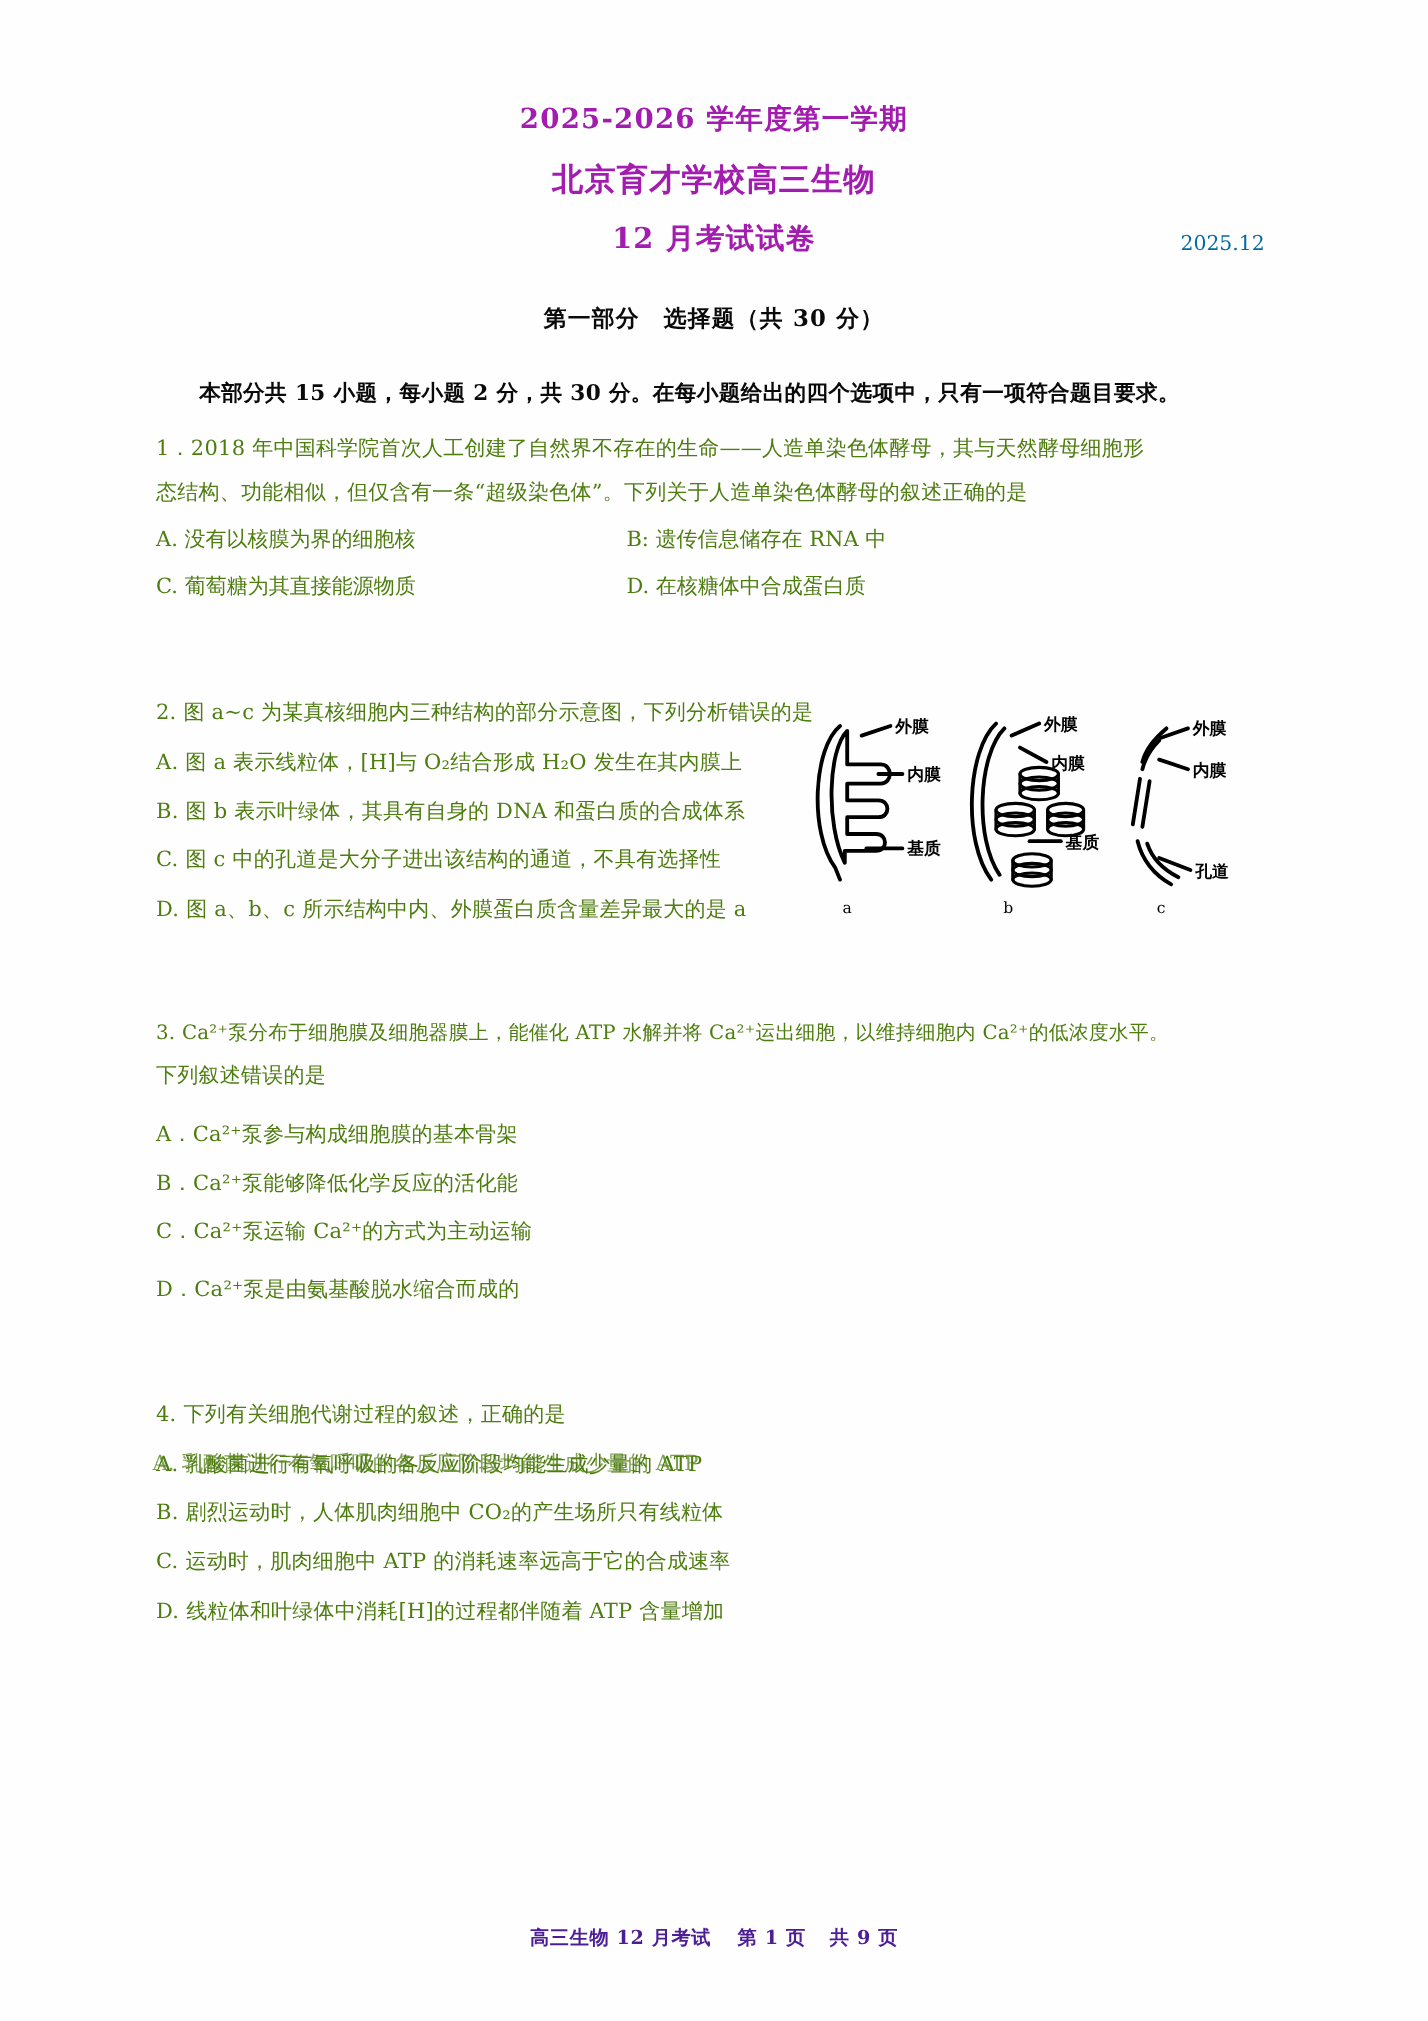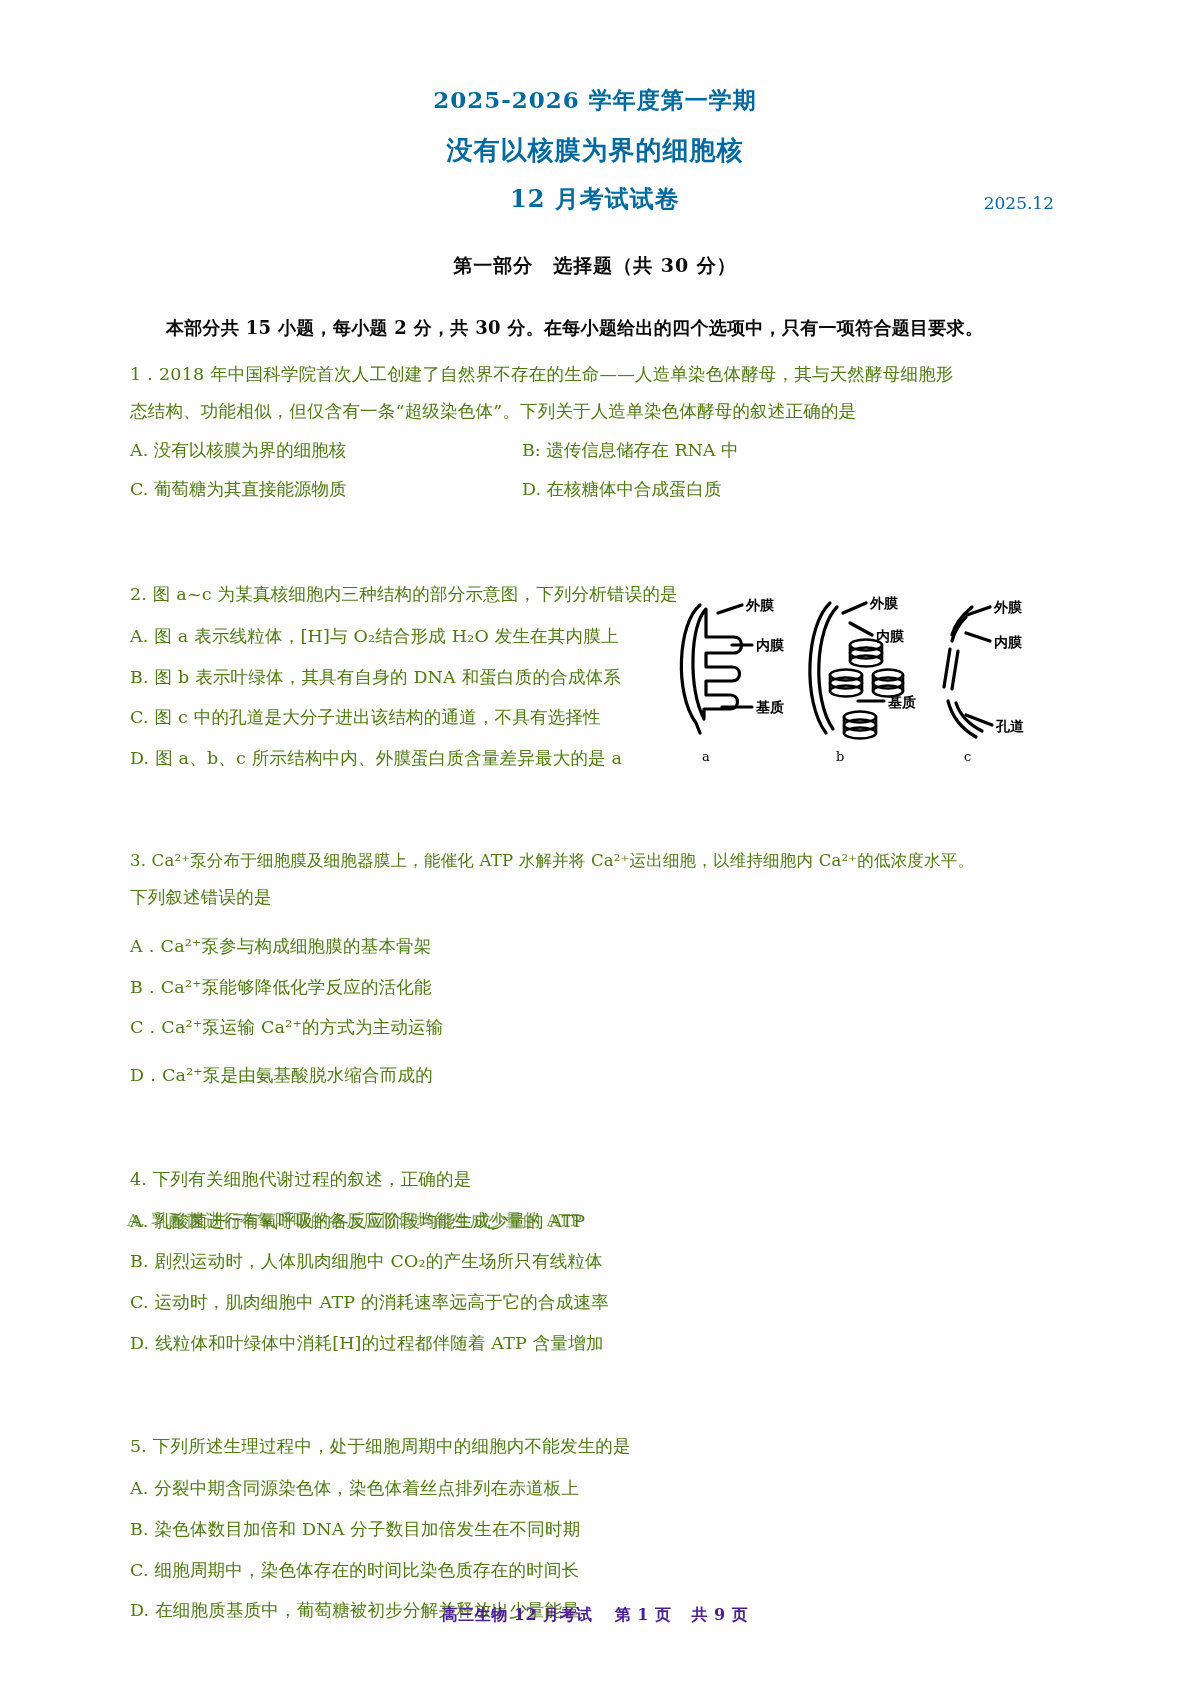--- a/index.html
+++ b/index.html
@@ -29,21 +29,21 @@
 
   
   .doc-header {
     text-align: center;
     padding-top: 88px;
   }
   .title-line {
     font-family: "DejaVu Serif", "Liberation Serif", serif;
     font-weight: bold;
     letter-spacing: 1px;
-    color: #0369a1;
+    color: #a21caf;
   }
   .title-1 { font-size: 23px; line-height: 1.0; }
   .title-2 { font-size: 26px; line-height: 1.0; margin-top: 26px; }
   .title-3 { font-size: 24px; line-height: 1.0; margin-top: 12px; }
 
   .title-3-row {
     position: relative;
     margin-top: 24px;
   }
   .exam-date {
@@ -149,21 +149,21 @@
   .footer-seg { margin: 0 2px; }
 </style>
 </head>
 <body>
 
 <div class="page">
   <div class="sheet">
 
     <div class="doc-header">
       <div class="title-line title-1">2025-2026 学年度第一学期</div>
-      <div class="title-line title-2">没有以核膜为界的细胞核</div>
+      <div class="title-line title-2">北京育才学校高三生物</div>
       <div class="title-3-row">
         <div class="title-line title-3">12 月考试试卷</div>
         <span class="exam-date">2025.12</span>
       </div>
     </div>
 
     <div class="part-heading">第一部分　选择题（共 30 分）</div>
     <div class="part-instruction">本部分共 15 小题，每小题 2 分，共 30 分。在每小题给出的四个选项中，只有一项符合题目要求。</div>
 
     <div class="question">
@@ -210,27 +210,20 @@
           <span>A. 乳酸菌进行有氧呼吸的各反应阶段均能生成少量的 ATP</span>
         </span>
       </div>
       <div class="q-opt">B. 剧烈运动时，人体肌肉细胞中 CO₂的产生场所只有线粒体</div>
       <div class="q-opt">C. 运动时，肌肉细胞中 ATP 的消耗速率远高于它的合成速率</div>
       <div class="q-opt">D. 线粒体和叶绿体中消耗[H]的过程都伴随着 ATP 含量增加</div>
     </div>
 
     <div class="gap-lg"></div>
 
-    <div class="question">
-      <div class="q-stem">5. 下列所述生理过程中，处于细胞周期中的细胞内不能发生的是</div>
-      <div class="q-opt">A. 分裂中期含同源染色体，染色体着丝点排列在赤道板上</div>
-      <div class="q-opt">B. 染色体数目加倍和 DNA 分子数目加倍发生在不同时期</div>
-      <div class="q-opt">C. 细胞周期中，染色体存在的时间比染色质存在的时间长</div>
-      <div class="q-opt">D. 在细胞质基质中，葡萄糖被初步分解并释放出少量能量</div>
-    </div>
 
     <div class="figure-block">
       <svg width="400" height="185" viewBox="0 0 400 185" xmlns="http://www.w3.org/2000/svg">
         <g fill="none" stroke="#000" stroke-width="3.2" stroke-linecap="round" stroke-linejoin="round">
 
           <g>
 
             <path d="M40 22 C 18 40, 14 110, 36 140 L 40 150"></path>
 
             <path d="M46 26 C 30 42, 28 104, 44 136

